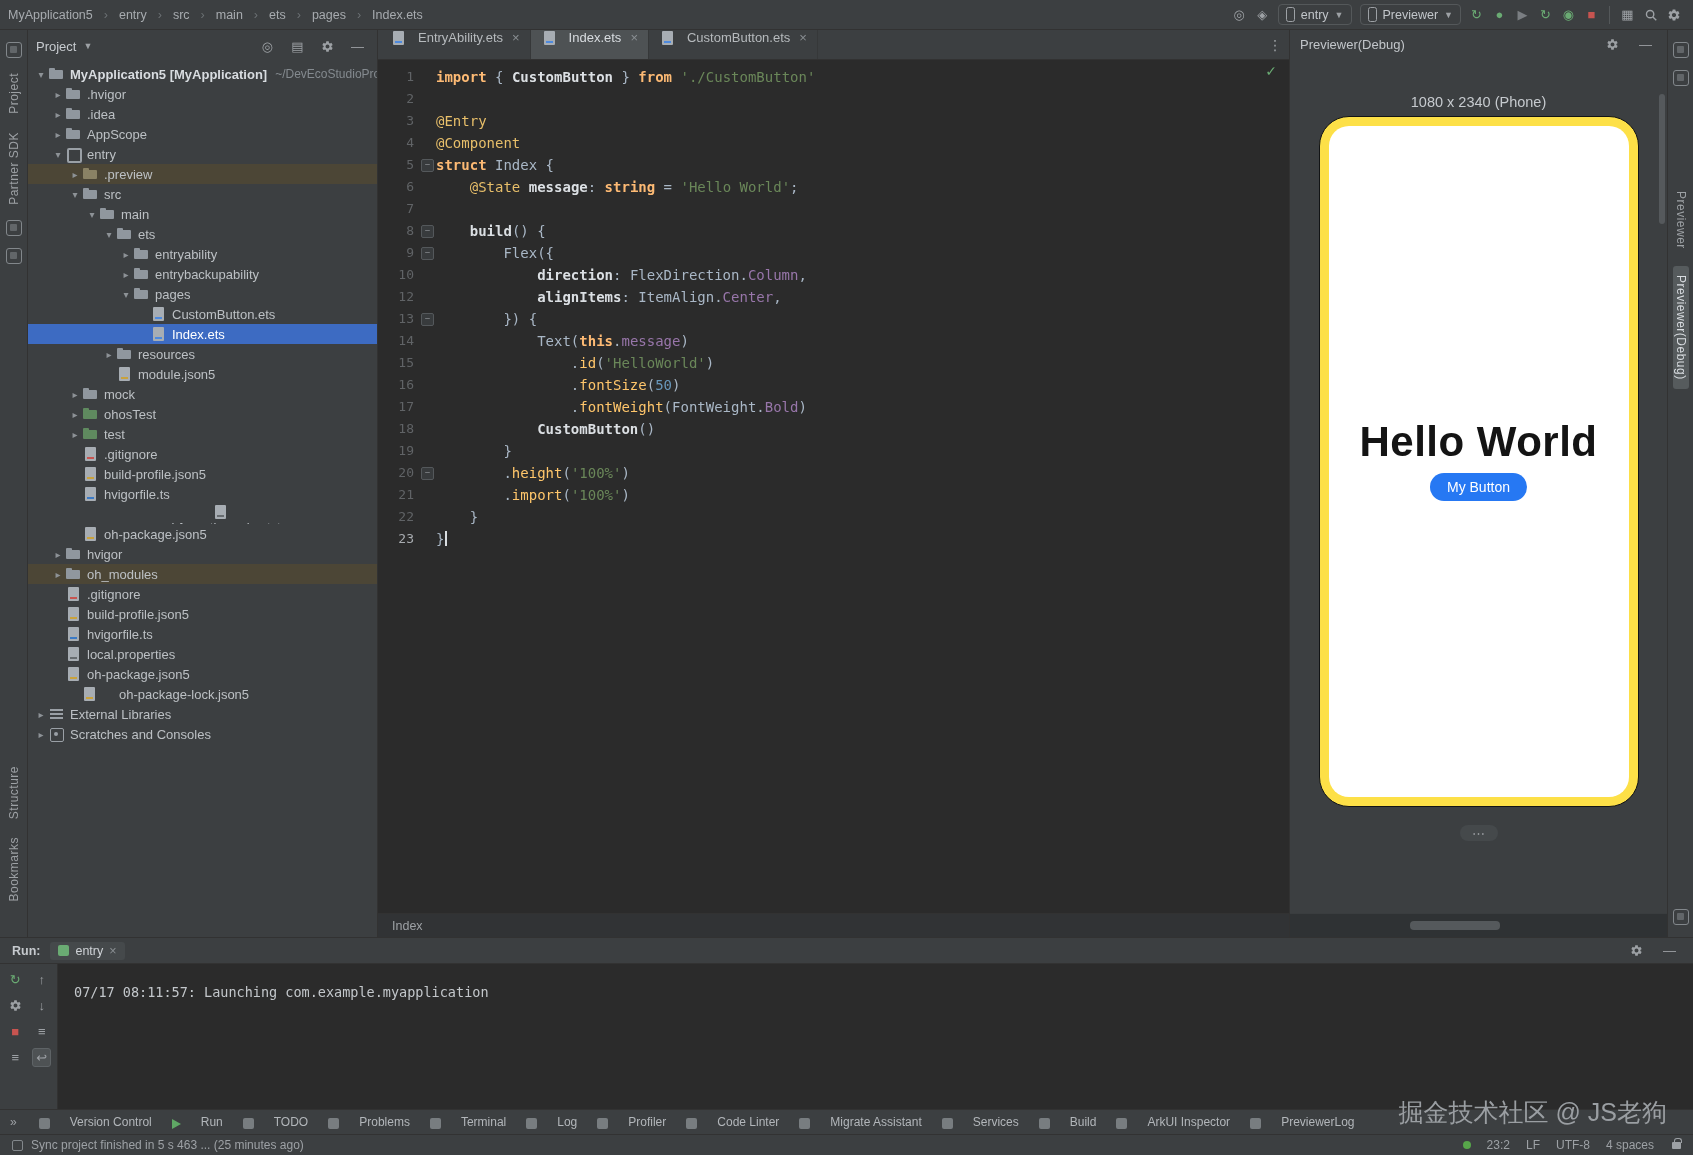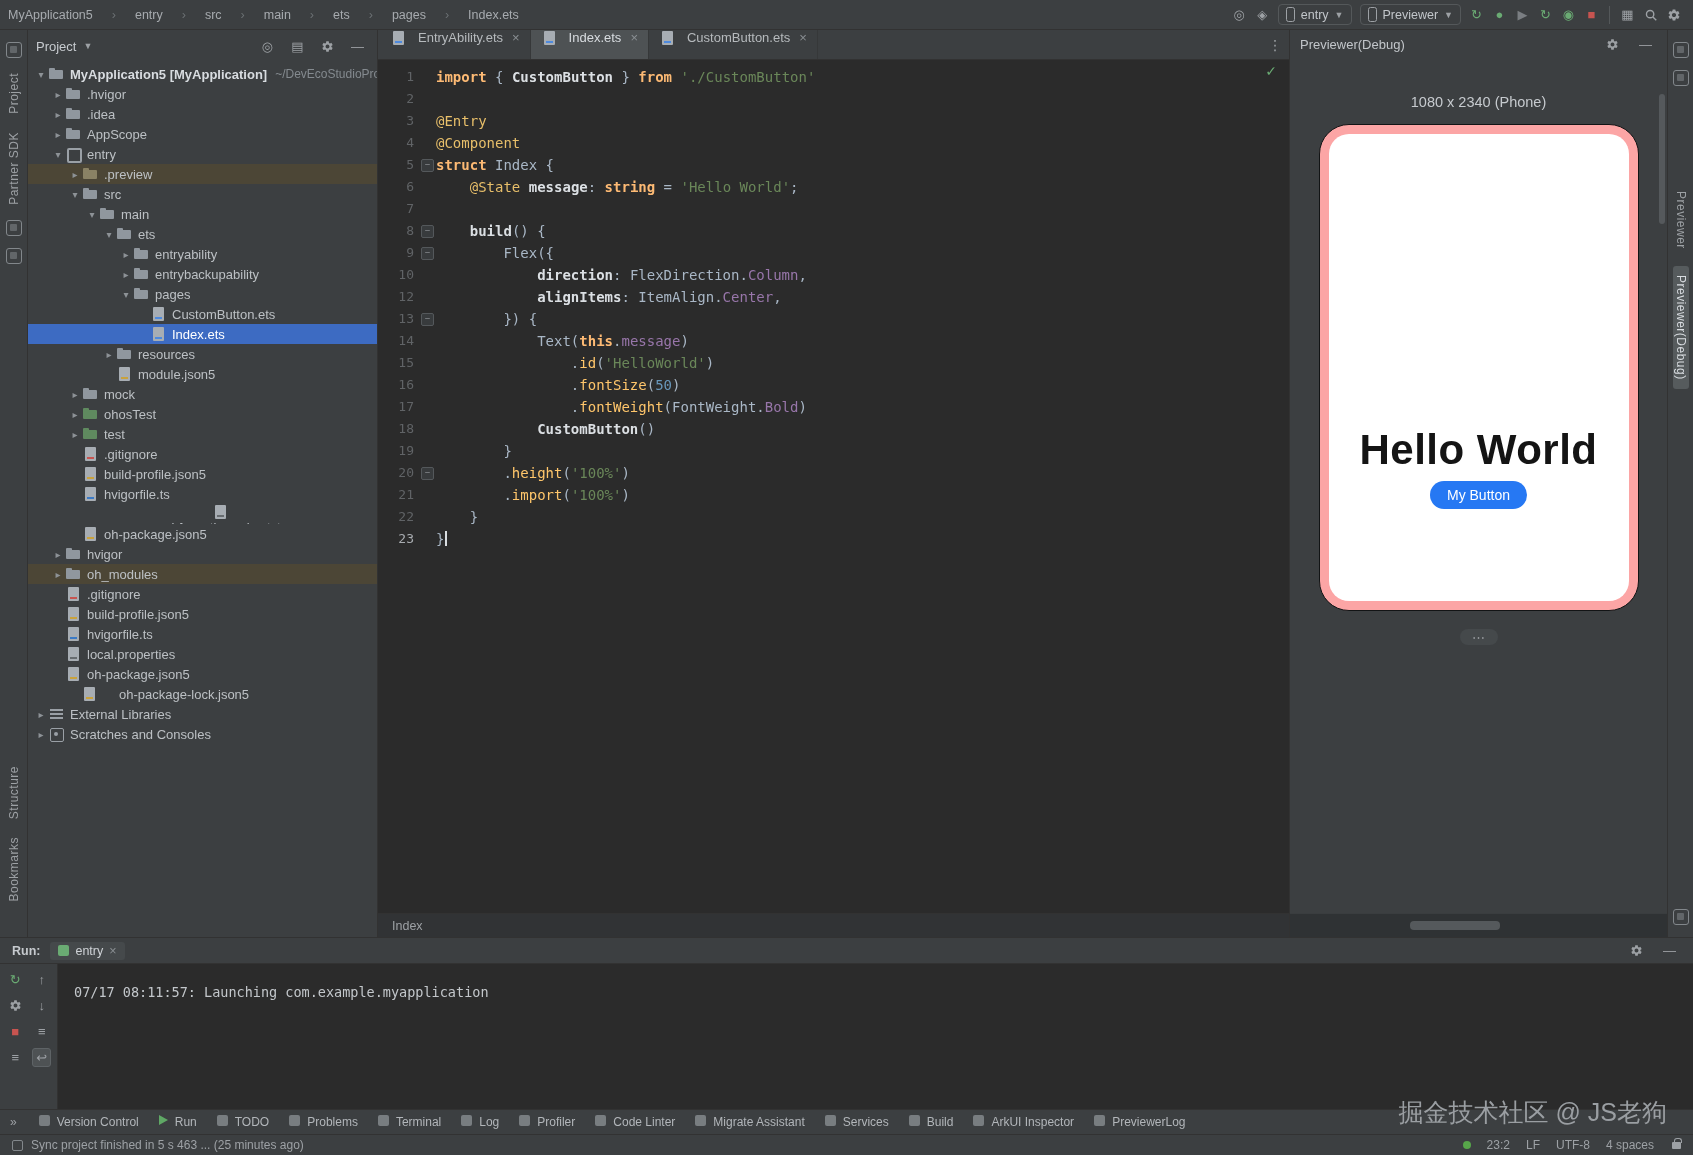--- a/index.html
+++ b/index.html
@@ -7,21 +7,21 @@
 body{background:#2b2b2b;font-family:"Liberation Sans",sans-serif;color:#bbb;overflow:hidden}
 .app{position:relative;display:flex;flex-direction:column;width:1693px;height:1155px;background:#3c3f41}
 
 .titlebar{height:28px;background:#3c3f41;border-bottom:1px solid #2f3233;position:relative;display:flex;align-items:center;justify-content:center;flex:none}
 .lights{position:absolute;left:13px;top:8px;display:flex;gap:8px}
 .light{width:12px;height:12px;border-radius:50%}
 .light.red{background:#ff5f57}.light.yellow{background:#febc2e}.light.green{background:#28c840}
 .title{font-size:13px;color:#b8bcc0;font-weight:700}
 
 .toolbar{height:30px;background:#3c3f41;border-bottom:1px solid #323232;display:flex;align-items:center;padding:0 8px;font-size:12.5px;color:#a7abaf;flex:none}
-.crumbs{display:flex;align-items:flex-end;gap:17px;white-space:nowrap}
+.crumbs{display:flex;align-items:flex-end;gap:9px;white-space:nowrap}
 .crumb-sep{color:#6c7174;margin:0 2px}
 .tspacer{flex:1}
 .combo{display:flex;align-items:center;gap:6px;padding:2px 7px;color:#c2c6ca;border:1px solid #54585a;border-radius:4px;margin:0 4px}
 .caret{font-size:9px;color:#9da1a5}
 .vdiv{width:1px;height:18px;background:#54585a;margin:0 6px}
 .tbicon{width:23px;height:22px;display:flex;align-items:center;justify-content:center;border-radius:3px;font-size:13px;color:#9da1a5}
 .phoneglyph{width:9px;height:15px;border:1.5px solid #9da1a5;border-radius:2.5px}
 
 .mid{flex:1;display:flex;min-height:0}
 .strip{background:#3c3f41;display:flex;flex-direction:column;align-items:center;flex:none}
@@ -88,21 +88,21 @@
 .echeck{position:absolute;top:3px;right:12px;color:#6aab73;font-size:14px}
 .ebread{height:24px;background:#313335;border-top:1px solid #323232;display:flex;align-items:center;padding:0 14px;font-size:12.5px;color:#9da1a5;flex:none}
 
 .prev{width:378px;background:#3c3f41;border-left:1px solid #323232;display:flex;flex-direction:column;position:relative;flex:none}
 .prevhead{height:28px;display:flex;align-items:center;padding:0 10px;font-size:13px;color:#c2c6ca;gap:10px;flex:none}
 .prevhead .grow,.prevroute .grow,.runhead .grow{flex:1}
 .prevroute{height:28px;display:flex;align-items:center;padding:0 12px;font-size:13px;color:#d2d6da;gap:9px;flex:none}
 .zoomtxt{font-size:11.5px;color:#9da1a5}
 .fitbox{width:12px;height:10px;border:1.5px solid #9da1a5;border-radius:2px}
 .devlabel{text-align:center;margin-top:36px;font-size:14.5px;color:#c6cace}
-.phone{width:320px;height:487px;margin:14px auto 0;background:#fca5a5;border:1px solid #121415;border-radius:30px;padding:9px;flex:none}
+.phone{width:320px;height:691px;margin:6px auto 0;background:#fde047;border:1px solid #121415;border-radius:30px;padding:9px;flex:none}
 .screen{width:100%;height:100%;background:#fff;border-radius:20px;display:flex;flex-direction:column;align-items:center;padding-top:292px;gap:7px;overflow:hidden}
 .hello{font-size:42px;font-weight:700;color:#141414;letter-spacing:.5px}
 .mybtn{background:#2678f3;color:#fff;font-size:14px;padding:6px 17px;border-radius:16px;border:none;font-family:"Liberation Sans",sans-serif}
 .dots{width:38px;height:16px;background:#45494b;border-radius:8px;color:#a6aaae;display:flex;align-items:center;justify-content:center;margin:18px auto 0;font-size:13px;flex:none}
 .prevstrip{margin-top:auto;height:24px;background:#2f3234;border-top:1px solid #3a3d3f;position:relative;flex:none}
 .hthumb{position:absolute;left:120px;top:7px;width:90px;height:9px;background:#55595c;border-radius:4px}
 .vthumb{position:absolute;right:2px;top:64px;width:6px;height:130px;background:#55595c;border-radius:3px}
 
 .runpanel{height:172px;display:flex;flex-direction:column;border-top:1px solid #323232;background:#2b2b2b;flex:none}
 .runhead{height:26px;background:#3c3f41;display:flex;align-items:center;padding:0 12px;gap:10px;font-size:12.5px;color:#b6babd;border-bottom:1px solid #323232;flex:none}
@@ -111,21 +111,21 @@
 .runtabicon{width:11px;height:11px;border-radius:2px;background:#6aab73}
 .runbody{flex:1;display:flex;min-height:0}
 .runtools{width:58px;background:#3c3f41;border-right:1px solid #323232;display:flex;padding:6px 3px;gap:2px;flex:none}
 .rcol{display:flex;flex-direction:column;gap:7px;align-items:center;width:50%}
 .ricon{width:19px;height:19px;display:flex;align-items:center;justify-content:center;font-size:13px;color:#9da1a5;border-radius:3px}
 .ricon.selbox{background:#4e5254;border:1px solid #5e6366}
 .console{flex:1;padding:20px 0 0 16px;font-family:"DejaVu Sans Mono",monospace;font-size:13.5px;color:#c3c7cb}
 
 .bottombar{height:25px;background:#3c3f41;border-top:1px solid #323232;display:flex;align-items:center;padding:0 10px;gap:20px;font-size:12px;color:#b2b6ba;flex:none;overflow:hidden}
 .switcher{color:#9da1a5;font-size:12px;margin-right:2px}
-.bitem{display:flex;align-items:flex-start;gap:7px;white-space:nowrap}
+.bitem{display:flex;align-items:flex-end;gap:20px;white-space:nowrap}
 .bicon{width:11px;height:11px;border-radius:2px;background:#787d80;flex:none}
 .bicon.run{background:transparent;border-radius:0;width:0;height:0;border-left:9px solid #5fa865;border-top:5.5px solid transparent;border-bottom:5.5px solid transparent}
 .statusbar{height:21px;background:#3c3f41;border-top:1px solid #323232;display:flex;align-items:center;padding:0 12px;font-size:12px;color:#9da1a5;flex:none}
 .sbicon{width:11px;height:11px;border:1.5px solid #82878b;border-radius:2px;margin-right:8px}
 .sright{display:flex;align-items:center;gap:16px}
 .gdot{width:8px;height:8px;border-radius:50%;background:#57a64a}
 .lock{width:9px;height:7px;background:#9da1a5;border-radius:1px;position:relative;margin-left:2px}
 .lock::before{content:"";position:absolute;left:1.5px;top:-4px;width:6px;height:4px;border:1.5px solid #9da1a5;border-bottom:none;border-radius:3px 3px 0 0}
 .watermark{position:absolute;right:26px;bottom:26px;font-size:25px;color:#9a9ea2;z-index:50;font-weight:500;font-family:"Liberation Sans",sans-serif}
 </style>

